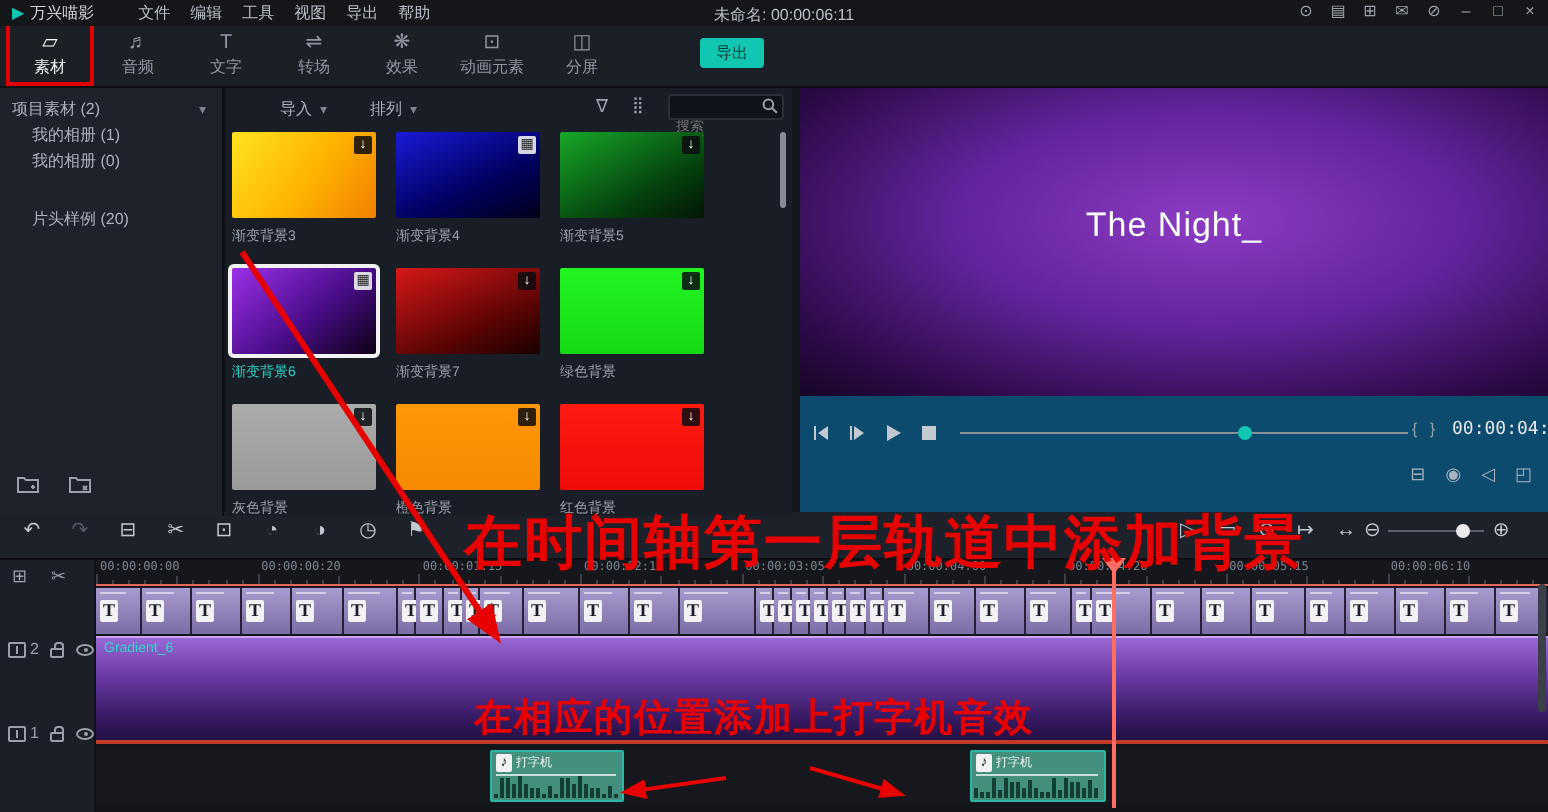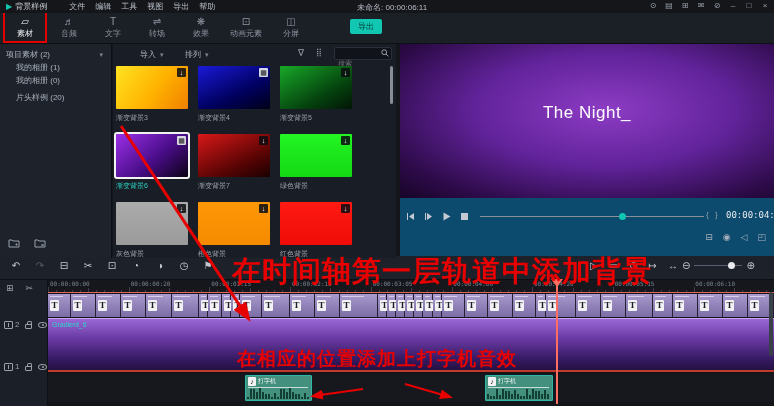--- a/index.html
+++ b/index.html
@@ -129,21 +129,21 @@
   .svgicon { display:inline-block; }
 </style>
 </head>
 <body>
 
 <div id="app">
 
   <div id="titlebar">
     <div id="logo">
       <span class="logo-glyph">▶</span>
-      <span class="logo-name">背景样例</span>
+      <span class="logo-name">万兴喵影</span>
     </div>
     <div id="menus">
         <span>文件</span>
         <span>编辑</span>
         <span>工具</span>
         <span>视图</span>
         <span>导出</span>
         <span>帮助</span>
       </div>
     <div id="project-title">未命名: 00:00:06:11</div>
@@ -198,21 +198,21 @@
         <div class="sb-item lv0" style="margin-top: 4px;">
           <span>项目素材 (2)</span>
           <span class="sb-chev">▾</span>
         </div>
         <div class="sb-item lv1" style="margin-top: 0px;">
           <span>我的相册 (1)</span>
         </div>
         <div class="sb-item lv1" style="margin-top: 0px;">
           <span>我的相册 (0)</span>
         </div>
-        <div class="sb-item lv1" style="margin-top: 4px;">
+        <div class="sb-item lv1" style="margin-top: 16px;">
           <span>片头样例 (20)</span>
         </div>
       </div>
     <div id="sb-bottom">
       <span>
         <svg class="svgicon" width="12" height="10" viewBox="0 0 12 10">
             <path d="M1 2h3l1 1h6v6H1z" fill="none" stroke="#9aa1ab"></path>
             <path d="M8.5 5.5v2M7.5 6.5h2" stroke="#9aa1ab"></path>
           </svg>
       </span>

